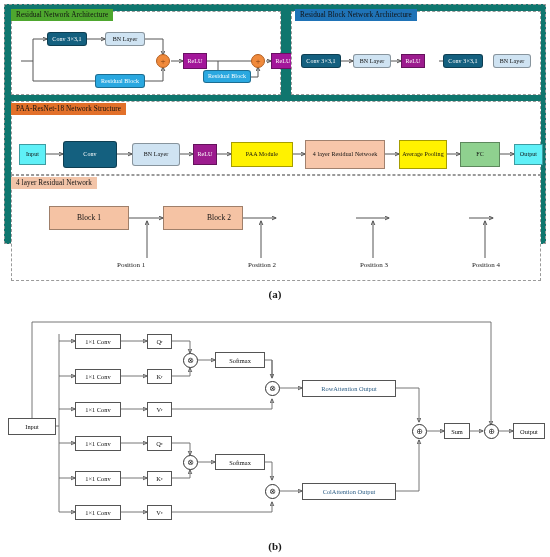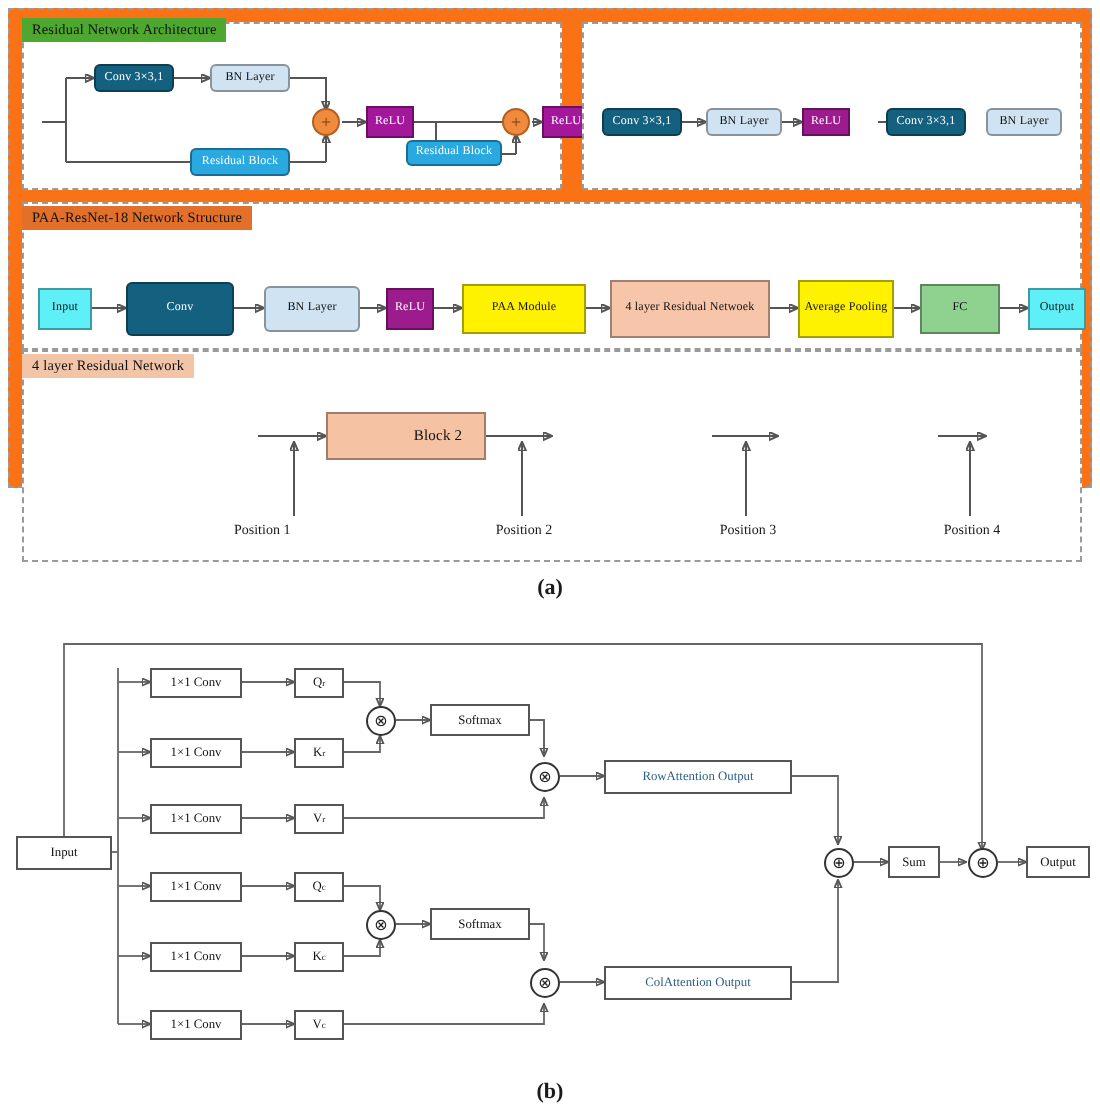--- a/index.html
+++ b/index.html
@@ -10,21 +10,21 @@
     font-family:"Liberation Serif", serif;
     color:#1a1a1a;
     overflow:hidden;
     position:relative;
   }
 
   
   #panel-a {
     position:absolute; left:4px; top:4px; width:542px; height:240px;
     border:1px dashed #9a9a9a;
-    background:#f97316;
+    background:#0f766e;
   }
   #fig-a-label {
     position:absolute; left:0; top:288px; width:550px;
     text-align:center; font-size:11px; font-weight:bold;
     font-family:"Liberation Serif", serif;
   }
   #fig-b-label {
     position:absolute; left:0; top:540px; width:550px;
     text-align:center; font-size:11px; font-weight:bold;
     font-family:"Liberation Serif", serif;
@@ -167,20 +167,21 @@
   <div class="node c-conv" style="left:42px;  top:27px; width:40px; height:14px;">Conv 3×3,1</div>
   <div class="node c-bn" style="left:100px; top:27px; width:40px; height:14px;">BN Layer</div>
   <div class="node c-resblk" style="left:90px;  top:69px; width:50px; height:14px;">Residual Block</div>
   <div class="opc plus-o" style="left:151px; top:49px; width:14px; height:14px;">+</div>
   <div class="node c-relu" style="left:178px; top:48px; width:24px; height:16px;">ReLU</div>
   <div class="node c-resblk" style="left:198px; top:65px; width:48px; height:13px;">Residual Block</div>
   <div class="opc plus-o" style="left:246px; top:49px; width:14px; height:14px;">+</div>
   <div class="node c-relu" style="left:266px; top:48px; width:24px; height:16px;">ReLU</div>
 
   <div class="sub" id="sub-block"></div>
+  <div class="sec-title" id="t-block" style="background: rgb(31, 115, 183);">Residual Block Network Architecture</div>
 
   <svg class="wires">
     <polyline points="336,56 348,56" marker-end="url(#ah)"></polyline>
     <polyline points="386,56 396,56" marker-end="url(#ah)"></polyline>
     <polyline points="434,56 443,56" marker-end="url(#ah)"></polyline>
     <polyline points="466,56 477,56" marker-end="url(#ah)"></polyline>
   </svg>
 
   <div class="node c-conv" style="left:296px; top:49px; width:40px; height:14px;">Conv 3×3,1</div>
   <div class="node c-bn" style="left:348px; top:49px; width:38px; height:14px;">BN Layer</div>
@@ -221,20 +222,21 @@
     <polyline points="238,213 271,213" marker-end="url(#ah)"></polyline>
     <polyline points="351,213 384,213" marker-end="url(#ah)"></polyline>
     <polyline points="464,213 488,213" marker-end="url(#ah)"></polyline>
 
     <polyline points="142,253 142,216" marker-end="url(#ah)"></polyline>
     <polyline points="256,253 256,216" marker-end="url(#ah)"></polyline>
     <polyline points="368,253 368,216" marker-end="url(#ah)"></polyline>
     <polyline points="480,253 480,216" marker-end="url(#ah)"></polyline>
   </svg>
 
+  <div class="node c-block" style="left:44px;  top:201px; width:80px; height:24px;">Block 1</div>
   <div class="node c-block" style="left:158px; top:201px; width:80px; height:24px;padding-left:32px;">Block 2</div>
 
   <div style="position:absolute; left:112px; top:256px; width:62px; text-align:left; font-size:7px;">Position 1</div>
   <div style="position:absolute; left:226px; top:256px; width:62px; text-align:center; font-size:7px;">Position 2</div>
   <div style="position:absolute; left:338px; top:256px; width:62px; text-align:center; font-size:7px;">Position 3</div>
   <div style="position:absolute; left:450px; top:256px; width:62px; text-align:center; font-size:7px;">Position 4</div>
 </div>
 
 <div id="fig-a-label">(a)</div>
 

